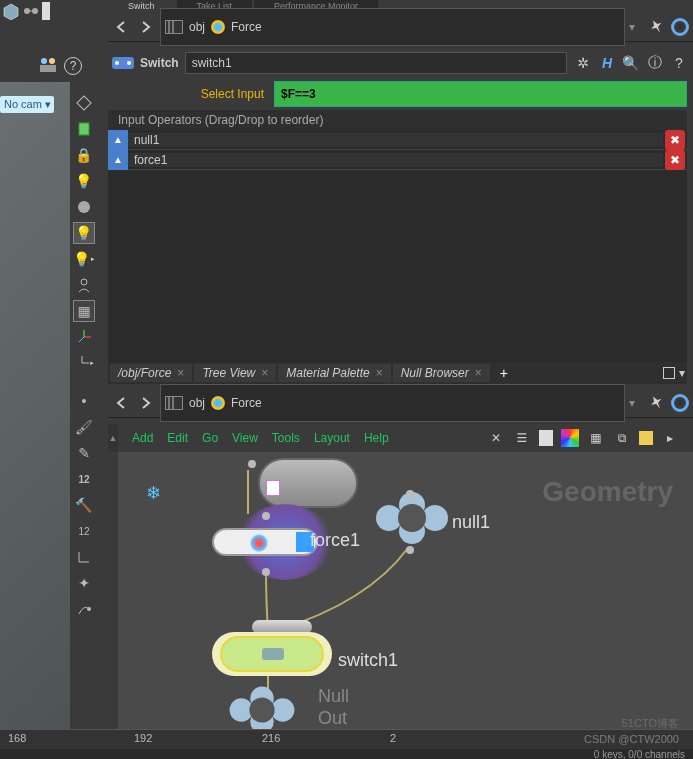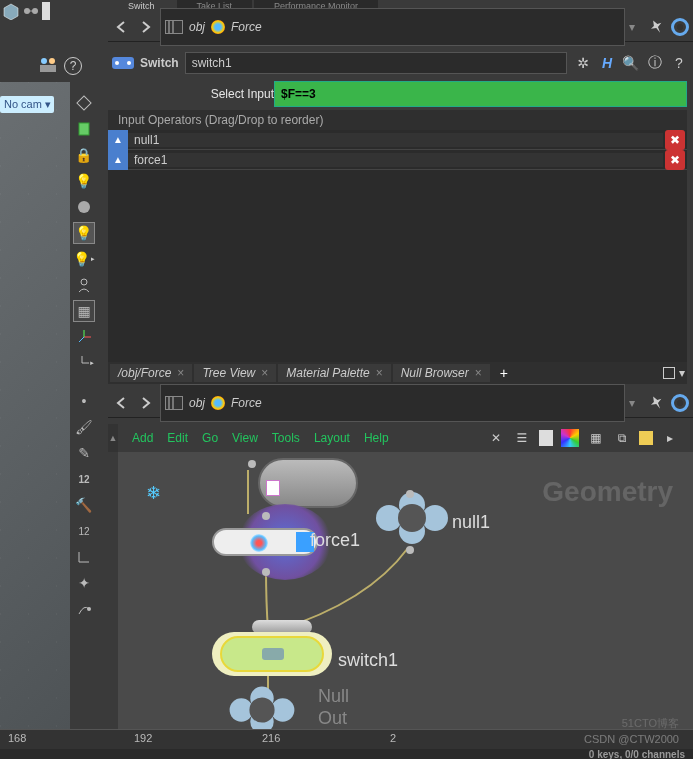--- a/index.html
+++ b/index.html
@@ -4,38 +4,38 @@
 <style>
   * { box-sizing: border-box; margin: 0; padding: 0; font-family: sans-serif; font-size: 12px; color: #ccc; }
   body { background: #3a3a3a; width: 693px; height: 759px; overflow: hidden; position: relative; }
 
   .top-tabs { position:absolute; left:108px; top:0; right:0; height:12px; display:flex; gap:2px; }
   .top-tabs .tab { background:#2a2a2a; height:12px; padding:0 20px; font-size:9px; color:#888; display:flex; align-items:center;}
   .top-tabs .tab.active { background:#3a3a3a; color:#ccc;}
 
   .toolbar1 { position:absolute; left:108px; top:12px; right:0; height:30px; background:#3a3a3a; display:flex; align-items:center; padding:0 4px; gap:4px; border-bottom:1px solid #222;}
   .nav-arrow { width:20px; height:20px; display:flex; align-items:center; justify-content:center; cursor:pointer;}
-  .path-field { background:#2b2b2b; height:38px; border:1px solid #555; display:flex; align-items:center; flex:1; padding:12px 4px; gap:6px;font-style:italic;}
+  .path-field { background:#2b2b2b; height:38px; border:1px solid #555; display:flex; align-items:center; flex:1; padding:12px 4px; gap:6px;}
   .movie-icon { width:18px; height:14px; background:linear-gradient(90deg,#333 0,#333 2px,#777 2px,#777 4px,#333 4px,#333 6px,#777 6px,#777 8px,#333 8px); border:1px solid #888;}
   .force-icon { width:14px; height:14px; border-radius:50%; background:radial-gradient(circle,#5bf 30%,#fc0 60%,#f33 90%); }
   .chevron { width:16px; color:#888;}
   .pin-icon { width:18px; height:18px; transform:rotate(-30deg);}
   .ring-icon { width:18px; height:18px; border-radius:50%; border:3px solid #6ae; background:radial-gradient(circle,#333 40%, transparent 41%);}
 
   .node-title-row { position:absolute; left:108px; top:48px; right:0; height:30px; display:flex; align-items:center; padding:0 4px; gap:6px; background:#3a3a3a;}
   .switch-icon { width:22px; height:12px; background:#58d; border-radius:3px; position:relative;}
   .switch-icon::before{content:"";position:absolute;width:4px;height:4px;background:#fff;border-radius:50%;top:4px;left:3px;}
   .switch-icon::after{content:"";position:absolute;width:4px;height:4px;background:#fff;border-radius:50%;top:4px;right:3px;}
   .node-type { font-weight:bold;}
   .node-name-input { flex:1; background:#2b2b2b; border:1px solid #555; height:22px; padding:0 6px; color:#ccc;}
   .title-btns { display:flex; gap:4px;}
   .title-btns span { width:20px; height:20px; display:flex; align-items:center; justify-content:center; cursor:pointer; font-size:14px;}
 
   .select-input-row { position:absolute; left:108px; top:82px; right:6px; height:24px; display:flex; align-items:center;}
-  .si-label { width:166px; text-align:right; color:#e5e5e5;}
+  .si-label { width:166px; text-align:right; padding-right:10px; color:#eab308;}
   .si-value { flex:1; height:22px; background:#3ab54a; border:1px solid #2a8; color:#000; font-weight:bold; padding:12px 6px; display:flex; align-items:center;}
 
   .ops-header { position:absolute; left:108px; top:110px; right:6px; height:20px; background:#2f2f2f; color:#aaa; padding:0 10px; display:flex; align-items:center;}
   .ops-list { position:absolute; left:108px; top:130px; right:6px; bottom:390px; background:#2b2b2b;}
   .op-row { height:20px; display:flex; align-items:center; border-bottom:1px solid #444;}
   .op-arrow { width:20px; height:20px; background:#4a7fce; display:flex; align-items:center; justify-content:center; color:#fff; font-size:10px;}
   .op-name { flex:1; padding:0 6px; background:#333;}
   .op-del { width:20px; height:20px; background:#c33; display:flex; align-items:center; justify-content:center; color:#fff; border-radius:3px; margin:0 2px;}
 
   .left-toolbar { position:absolute; left:0; top:0; width:52px; height:44px; background:#3a3a3a; display:flex; gap:2px; padding:2px;}
@@ -93,21 +93,21 @@
   .switch-shine{position:absolute;left:40px;top:-6px;width:60px;height:14px;border-radius:10px;background:linear-gradient(#ddd,#999);}
   .diamond-outer{position:absolute;left:0;top:6px;width:120px;height:44px;background:#efefc0;transform:skew(0);border-radius:22px;}
   .diamond{position:absolute;left:8px;top:10px;width:104px;height:36px;background:#c8e88a;border:2px solid #e8d83a;border-radius:18px;}
   .switch-center{position:absolute;left:50px;top:22px;width:22px;height:12px;background:#8aa;border-radius:3px;}
 
   .out-node { position:absolute; left:108px; top:232px;}
   .wirep { position:absolute; background:none; }
 
   .timeline { position:absolute; left:0; bottom:10px; right:0; height:20px; background:#333; border-top:1px solid #555;}
   .timeline .tick { position:absolute; top:2px; color:#bbb; font-size:11px;}
-  .statusbar { position:absolute; left:0; bottom:0; right:0; height:10px; background:#2a2a2a; display:flex; justify-content:flex-end; padding:0 8px;font-weight:bold;}
+  .statusbar { position:absolute; left:0; bottom:0; right:0; height:10px; background:#2a2a2a; display:flex; justify-content:flex-end; padding:0 8px;}
   .statusbar span{font-size:10px;color:#999;}
   .watermark { position:absolute; right:14px; bottom:14px; color:rgba(255,255,255,.35); font-size:11px;}
   .watermark2 { position:absolute; right:14px; bottom:28px; color:rgba(255,255,255,.18); font-size:11px;}
 </style>
 </head>
 <body>
 
 <div class="top-tabs">
   <div class="tab active">Switch</div>
   <div class="tab">Take List</div>

